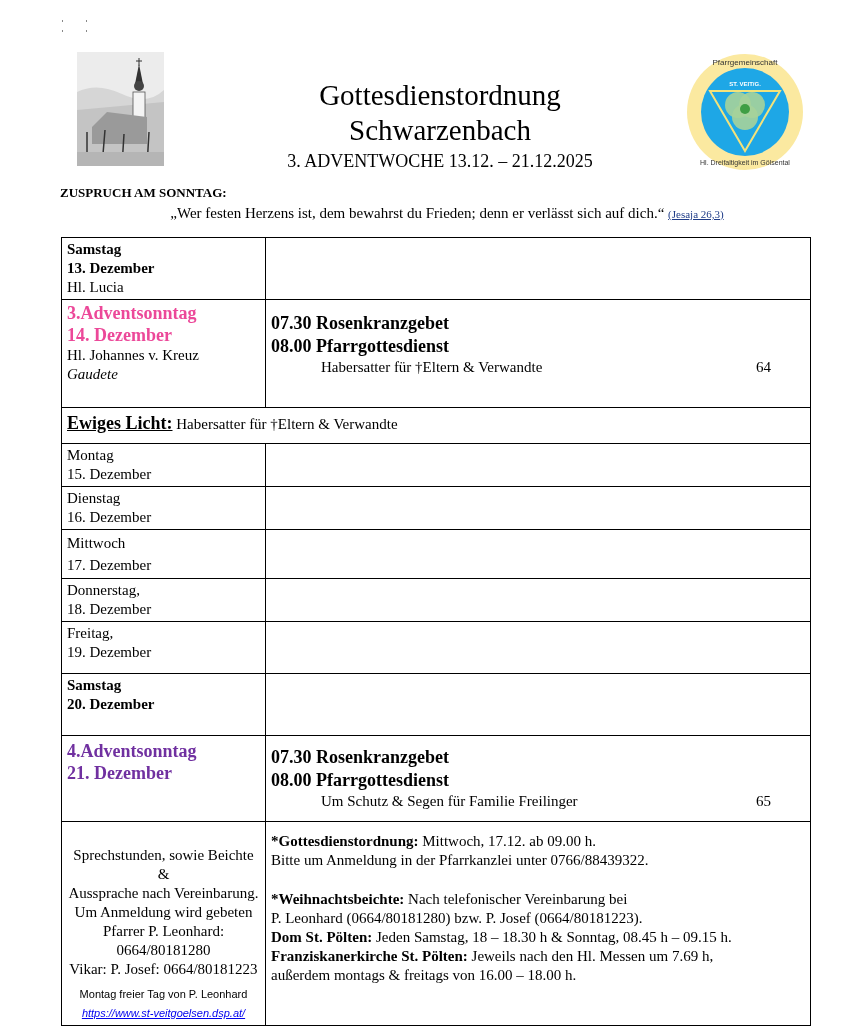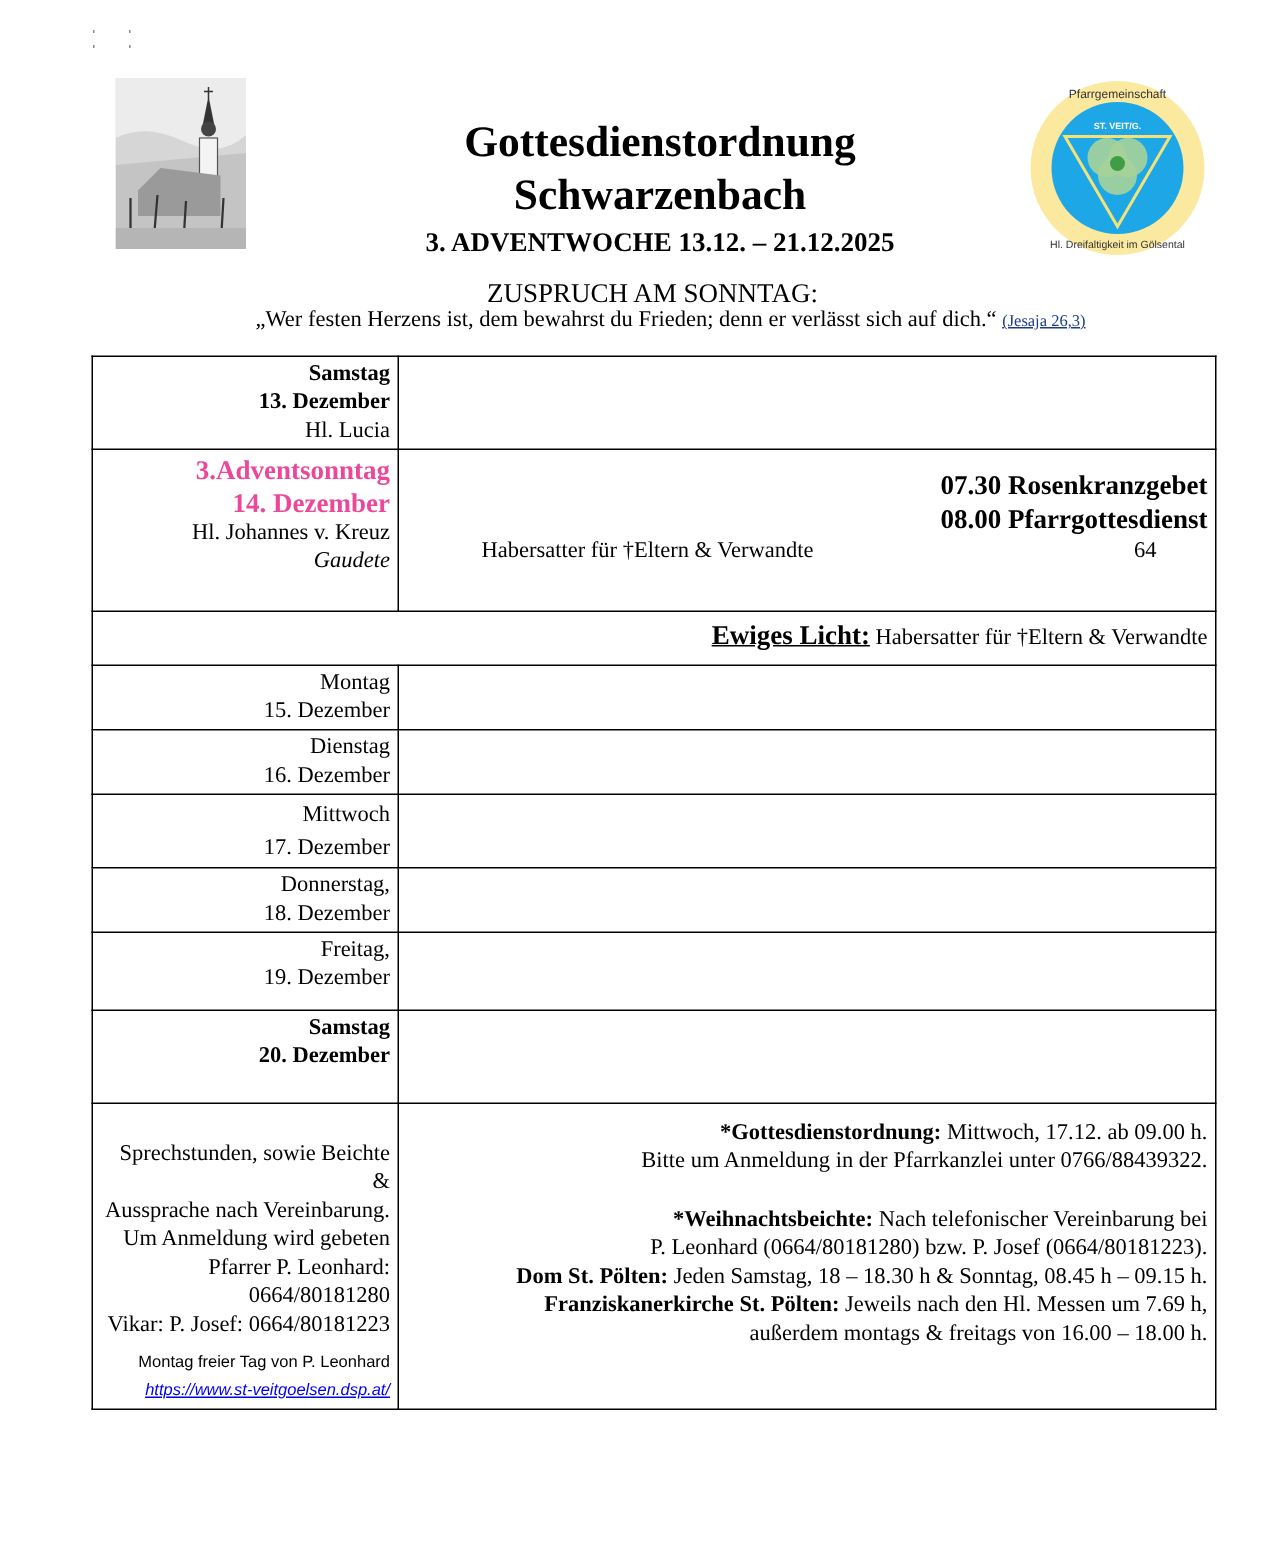--- a/index.html
+++ b/index.html
@@ -2,29 +2,29 @@
 <html><head>
 <meta charset="utf-8">
 <style>
   html, body { margin: 0; padding: 0; background: #ffffff; }
   body { width: 842px; height: 1030px; position: relative; overflow: hidden;
          font-family: "Liberation Serif", "DejaVu Serif", serif; color: #000; }
   .dots { position: absolute; left: 62px; top: 20px; width: 30px; height: 14px; }
   .dots span { position: absolute; width: 1px; height: 2px; background: #888; }
   .church { position: absolute; left: 77px; top: 52px; width: 87px; height: 114px; background: #e8e8e8; overflow: hidden; }
   .logo { position: absolute; left: 686px; top: 53px; width: 118px; height: 118px; }
-  .title { position: absolute; left: 240px; width: 400px; text-align: center; font-weight: bold; }
+  .title { position: absolute; left: 240px; width: 400px; text-align: center; font-weight: normal; }
   .t1 { top: 78px; font-size: 29px; line-height: 34px; }
   .t2 { top: 113px; font-size: 29px; line-height: 34px; text-align: center; }
   .t3 { top: 150px; font-size: 18px; line-height: 22px; }
-  .zuspruch { position: absolute; left: 60px; width: 750px; top: 185px; text-align: center; font-weight: normal; font-size: 18px; }
+  .zuspruch { position: absolute; left: 60px; width: 750px; top: 185px; font-weight: bold; font-size: 13px; }
   .quote { position: absolute; left: 60px; width: 774px; top: 205px; text-align: center; font-size: 15px; }
   .quote .ref { font-size: 11px; color: #1f3c88; text-decoration: underline; }
   table.sched { position: absolute; left: 61px; top: 237px; width: 750px; border-collapse: collapse; table-layout: fixed; }
-  table.sched td { border: 1.5px solid #000; vertical-align: top; padding: 2px 5px; font-size: 15px; line-height: 19px; text-align: right; }
+  table.sched td { border: 1.5px solid #000; vertical-align: top; padding: 2px 5px; font-size: 15px; line-height: 19px; }
   td.left { width: 193px; }
   .b { font-weight: bold; }
   .pink { color: #ec4899; font-weight: bold; font-size: 18px; line-height: 22px; }
   .purple { color: #7030a0; font-weight: bold; font-size: 18px; line-height: 22px; }
   .svc { font-weight: bold; font-size: 18px; line-height: 23px; }
   .intent { display: flex; justify-content: space-between; padding-left: 50px; padding-right: 34px; font-size: 15px; }
   .ewig-h { font-weight: bold; font-size: 18px; text-decoration: underline; }
   .contact { text-align: center; font-size: 13px; line-height: 16px; }
   .contact .sans { font-family: "Liberation Sans", "DejaVu Sans", sans-serif; font-size: 11px; }
   .contact a { color: #0000ee; text-decoration: underline; font-style: italic; }
@@ -148,20 +148,34 @@
     </td>
         <td></td>
   </tr>
   <tr style="height:62px">
     <td class="left">
       <div class="b">Samstag</div>
       <div class="b">20. Dezember</div>
     </td>
         <td></td>
   </tr>
+  <tr style="height:86px">
+    <td class="left" style="padding-top:4px">
+      <div class="purple">4.Adventsonntag</div>
+      <div class="purple">21. Dezember</div>
+    </td>
+    <td style="padding-top:10px">
+      <div class="svc">07.30 Rosenkranzgebet</div>
+      <div class="svc">08.00 Pfarrgottesdienst</div>
+      <div class="intent">
+        <span>Um Schutz &amp; Segen für Familie Freilinger</span>
+        <span>65</span>
+      </div>
+    </td>
+  </tr>
   <tr style="height:194px">
     <td class="left contact" style="padding-top:24px">
       <div>Sprechstunden, sowie Beichte &amp;</div>
       <div>Aussprache nach Vereinbarung.</div>
       <div>Um Anmeldung wird gebeten</div>
       <div>Pfarrer P. Leonhard:</div>
       <div>0664/80181280</div>
       <div>Vikar: P. Josef: 0664/80181223</div>
       <div class="sans" style="margin-top:6px">Montag freier Tag von P. Leonhard</div>
       <div class="sans"><a>https://www.st-veitgoelsen.dsp.at/</a></div>

